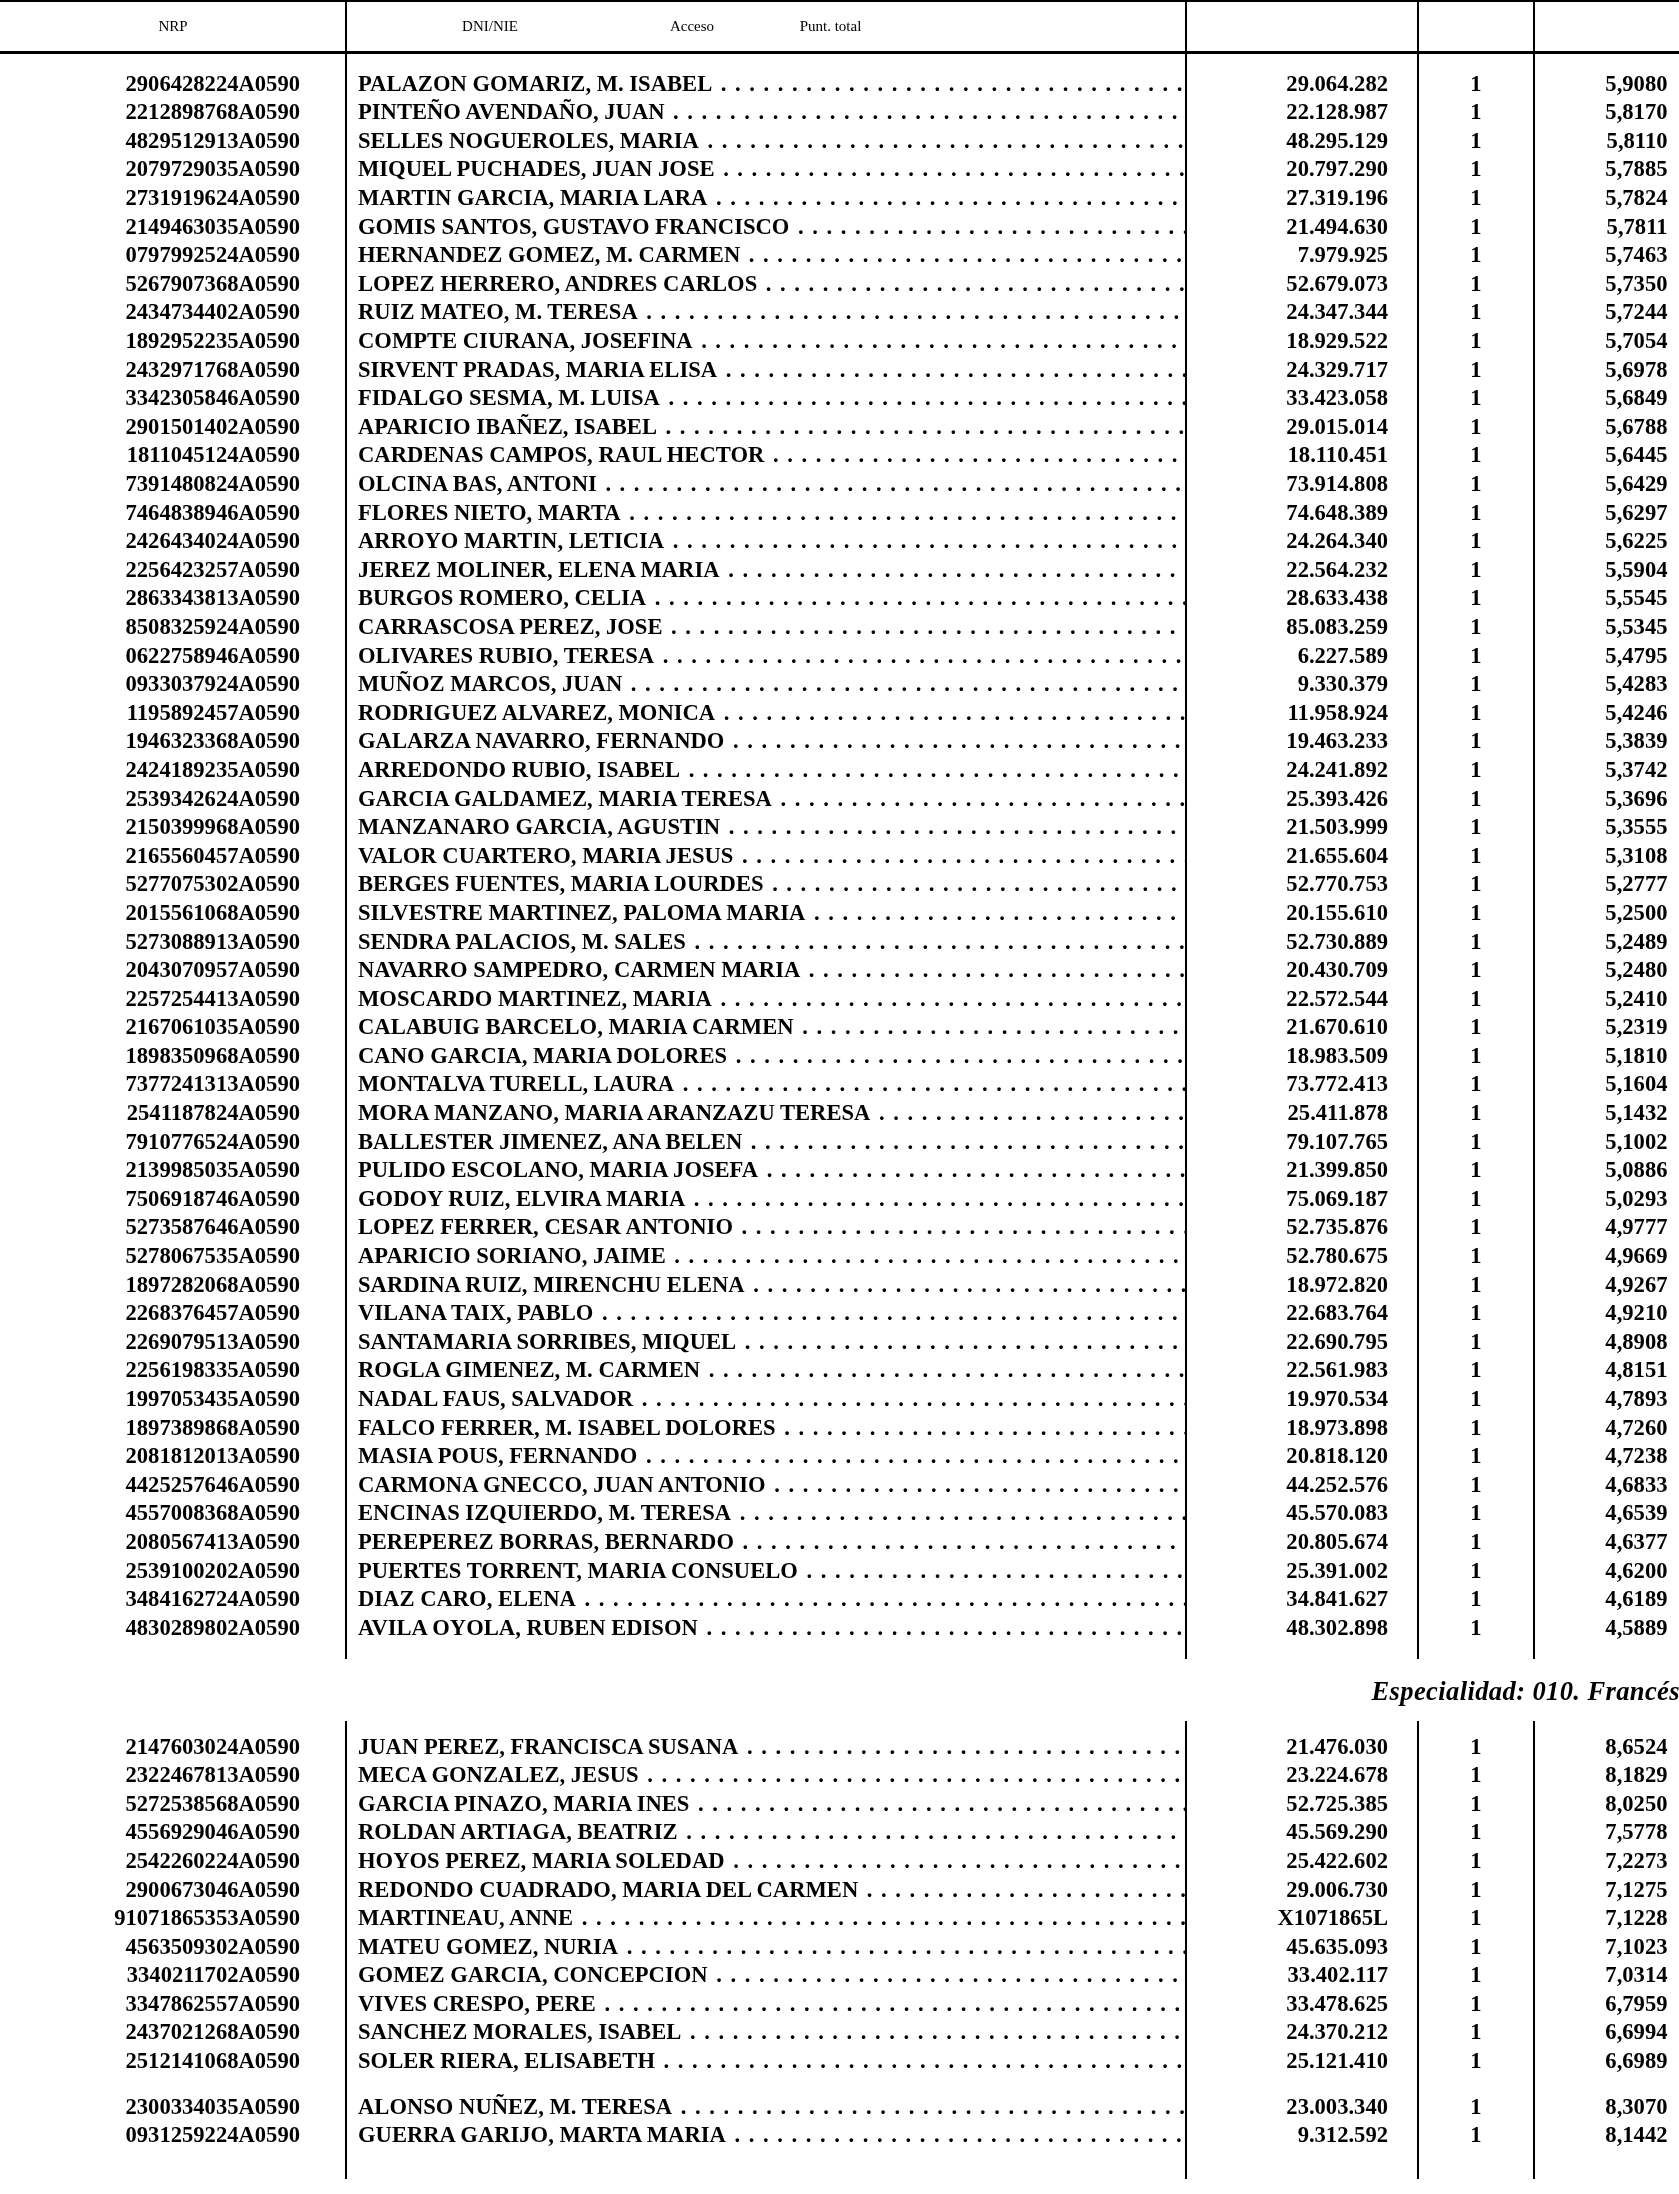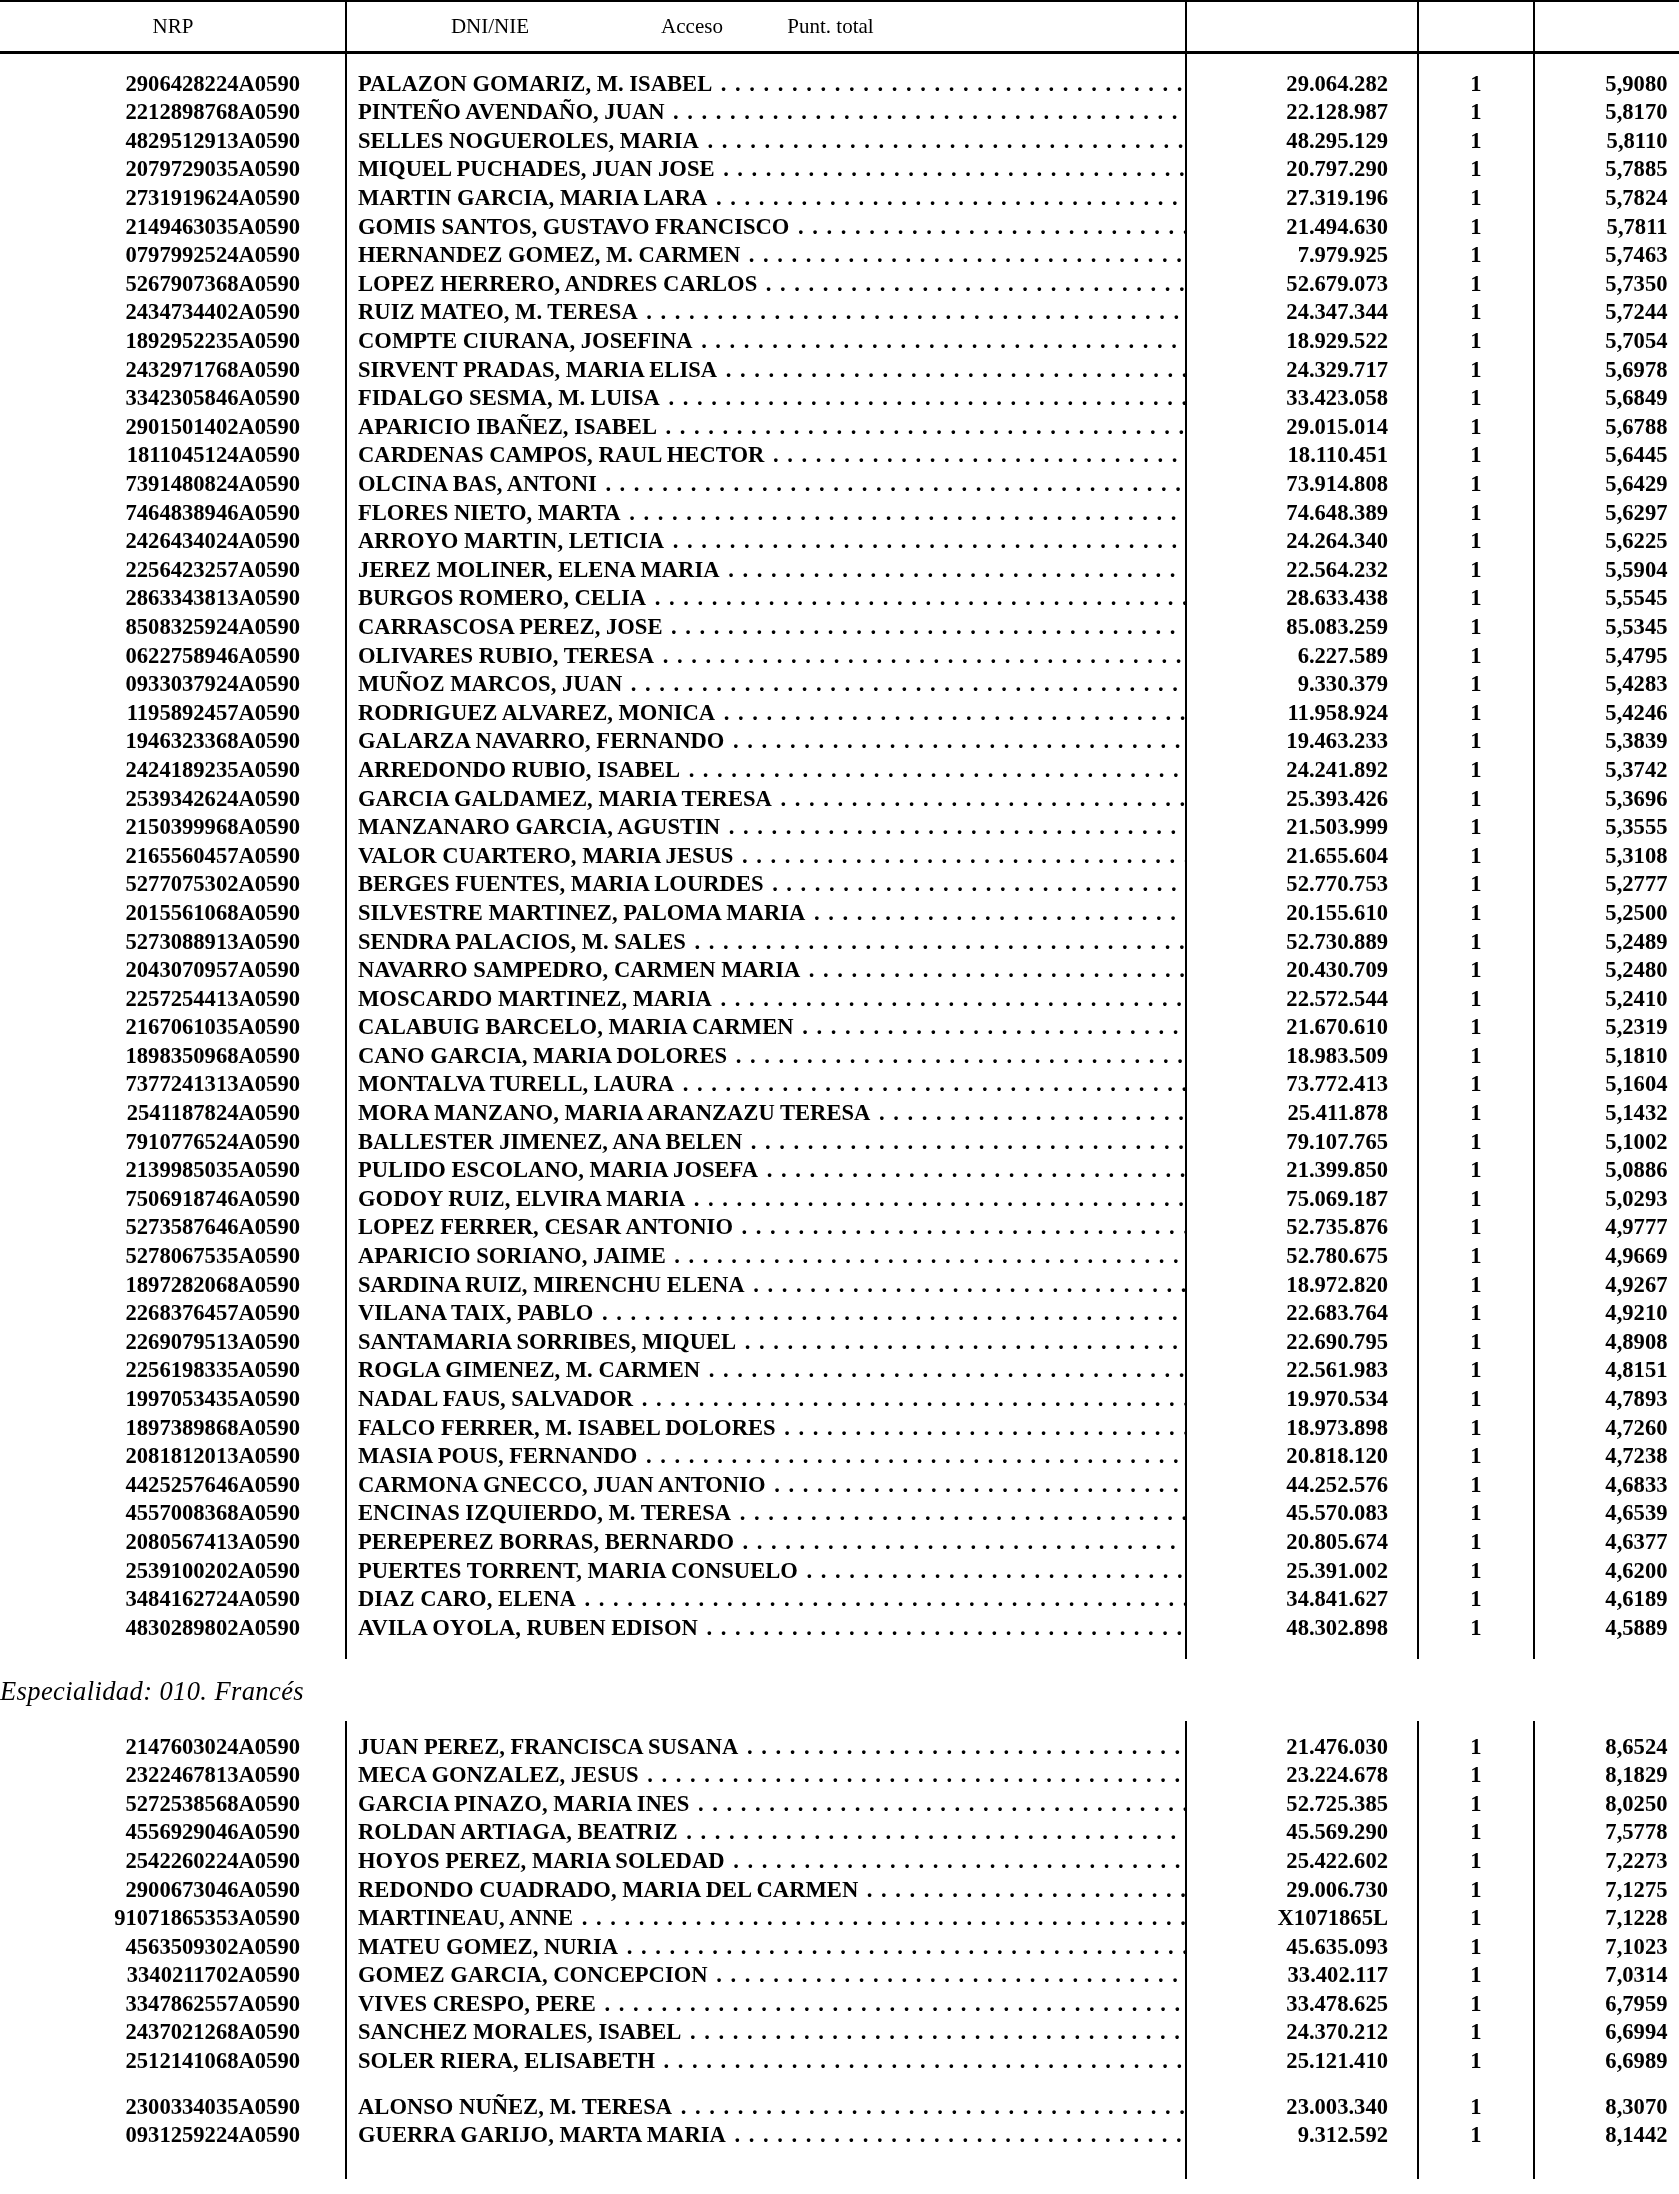--- a/index.html
+++ b/index.html
@@ -12,21 +12,21 @@
     margin:0 auto;
   }
   
   .thead{
     position:relative;
     display:flex;align-items:center;
     height:49px;
     border-top:2.9px solid #000;
     border-bottom:3.6px solid #000;
   }
-  .th{font-size:21px;text-align:center;line-height:49px;white-space:nowrap;}
+  .th{font-size:15px;text-align:center;line-height:49px;white-space:nowrap;}
   
   .w1{width:346px;}
   .w2{width:840px;}
   .w3{width:272px;padding-left:8px;}
   .w4{width:132px;}
   .w5{width:145px;}
   .vline{
     position:absolute;top:0;bottom:0;width:2.1px;background:#000;
   }
   .v1{left:345px;} .v2{left:1185px;} .v3{left:1417px;} .v4{left:1533px;}
@@ -44,24 +44,24 @@
   .cell{box-sizing:border-box;display:block;}
   .c-nrp{width:346px;text-align:right;padding-right:46px;}
   .c-name{width:840px;padding-left:12px;padding-right:10.7px;overflow:hidden;}
   .dots{margin-left:8.6px;letter-spacing:8.6px;}
   .dots::after{content:"..........................................................................................................................................";}
   .c-dni{width:232px;text-align:right;padding-right:30px;}
   .c-acc{width:116px;text-align:center;}
   .c-pt{width:145px;text-align:right;padding-right:11.5px;}
   
   .section-title{
-    text-align:left;
+    text-align:right;
     font-style:italic;
     font-size:26.5px;line-height:33px;height:33px;
-    font-weight:normal;
+    font-weight:bold;
     letter-spacing:0.4px;
   }
   .section-title.t1{margin:15.7px 0 13px;}
   .section-title.t2{margin:11.5px 0 4.3px;}
 </style>
 </head>
 <body>
 
 <div class="page">
   <div class="thead">

